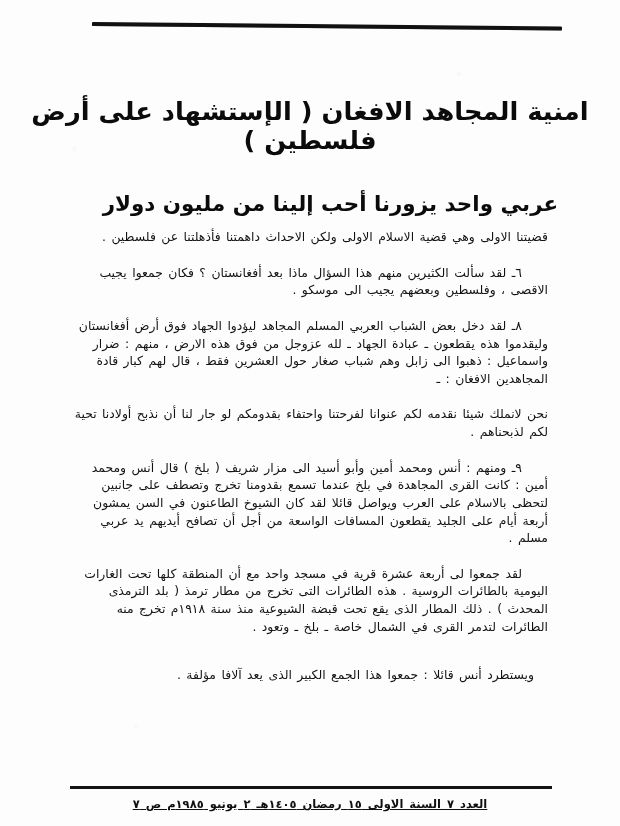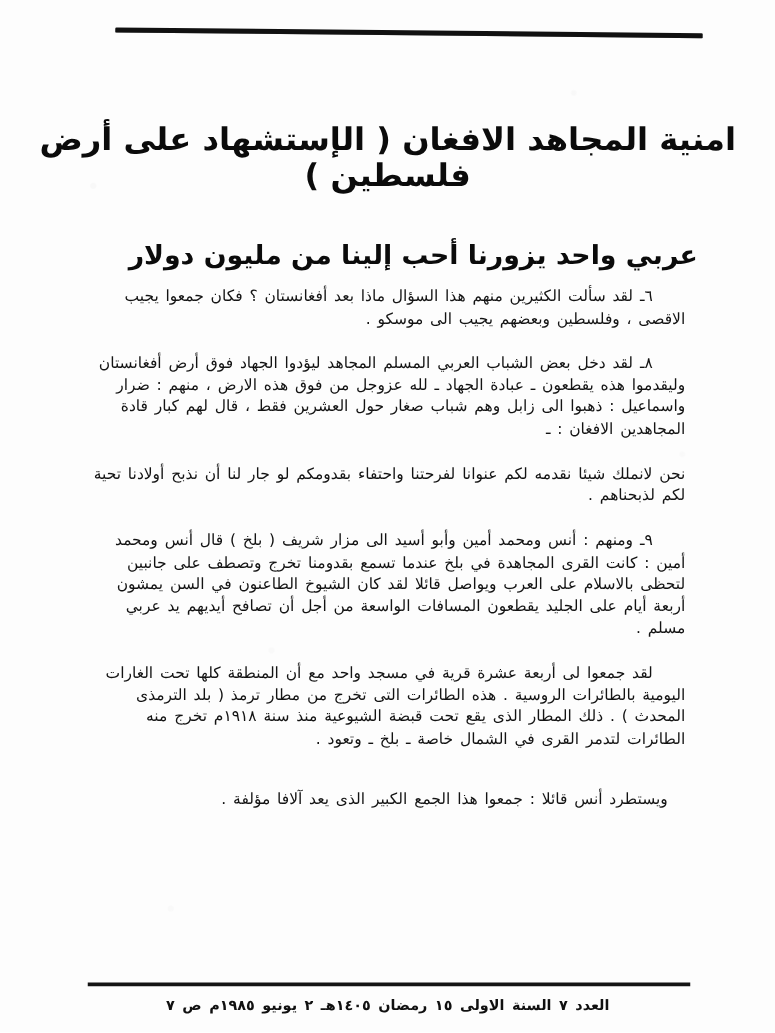--- a/index.html
+++ b/index.html
@@ -116,34 +116,36 @@
   .footer {
     position: absolute;
     top: 797px;
     left: 0;
     right: 0;
     text-align: center;
     font-size: 11.5px;
     font-weight: 700;
     color: #101010;
     word-spacing: 2px;
+    text-decoration: underline;
   }
 </style>
 </head>
 <body>
 
 <div class="page">
 
   <div class="rule-top"></div>
 
   <h1 class="title">امنية المجاهد الافغان ( الإستشهاد على أرض فلسطين )</h1>
 
   <h2 class="subtitle">عربي واحد يزورنا أحب إلينا من مليون دولار</h2>
 
   <div class="body-col">
+    <p class="para last-line-right">قضيتنا الاولى وهي قضية الاسلام الاولى ولكن الاحداث داهمتنا فأذهلتنا عن فلسطين .</p>
 
     <p class="para indent last-line-right">٦ـ لقد سألت الكثيرين منهم هذا السؤال ماذا بعد أفغانستان ؟ فكان جمعوا يجيب الاقصى ، وفلسطين وبعضهم يجيب الى موسكو .</p>
 
 
     <p class="para indent last-line-right">٨ـ لقد دخل بعض الشباب العربي المسلم المجاهد ليؤدوا الجهاد فوق أرض أفغانستان وليقدموا هذه يقطعون ـ عبادة الجهاد ـ لله عزوجل من فوق هذه الارض ، منهم : ضرار واسماعيل : ذهبوا الى زابل وهم شباب صغار حول العشرين فقط ، قال لهم كبار قادة المجاهدين الافغان : ـ</p>
 
     <p class="para last-line-right">نحن لانملك شيئا نقدمه لكم عنوانا لفرحتنا واحتفاء بقدومكم لو جار لنا أن نذبح أولادنا تحية لكم لذبحناهم .</p>
 
     <p class="para indent last-line-right">٩ـ ومنهم : أنس ومحمد أمين وأبو أسيد الى مزار شريف ( بلخ ) قال أنس ومحمد أمين : كانت القرى المجاهدة في بلخ عندما تسمع بقدومنا تخرج وتصطف على جانبين لتحظى بالاسلام على العرب ويواصل قائلا لقد كان الشيوخ الطاعنون في السن يمشون أربعة أيام على الجليد يقطعون المسافات الواسعة من أجل أن تصافح أيديهم يد عربي مسلم .</p>
 

